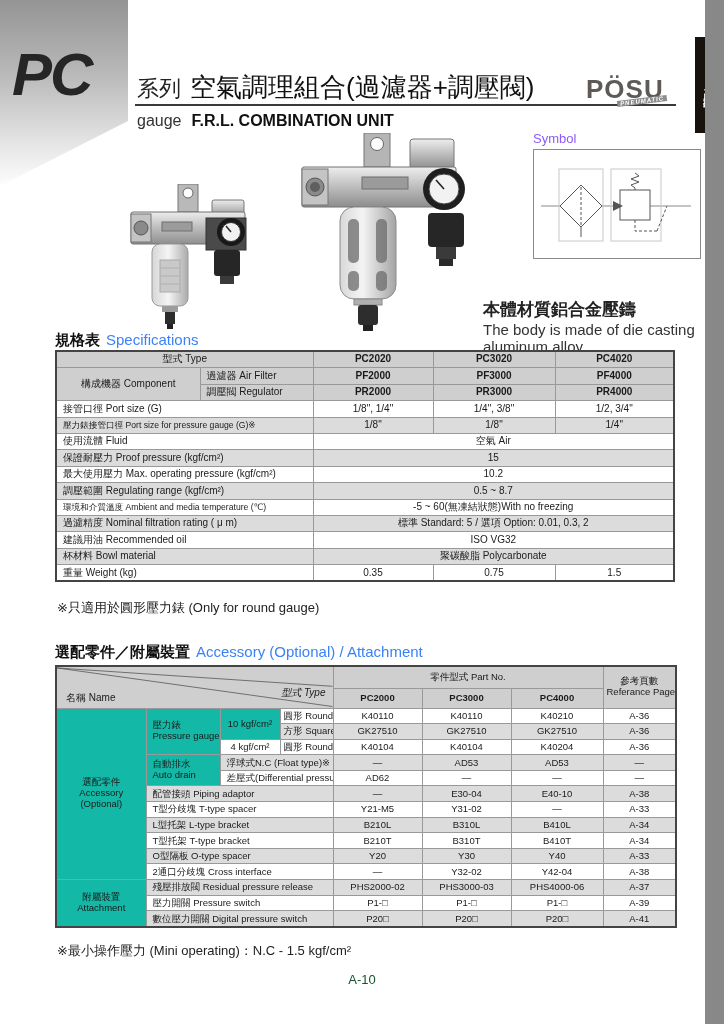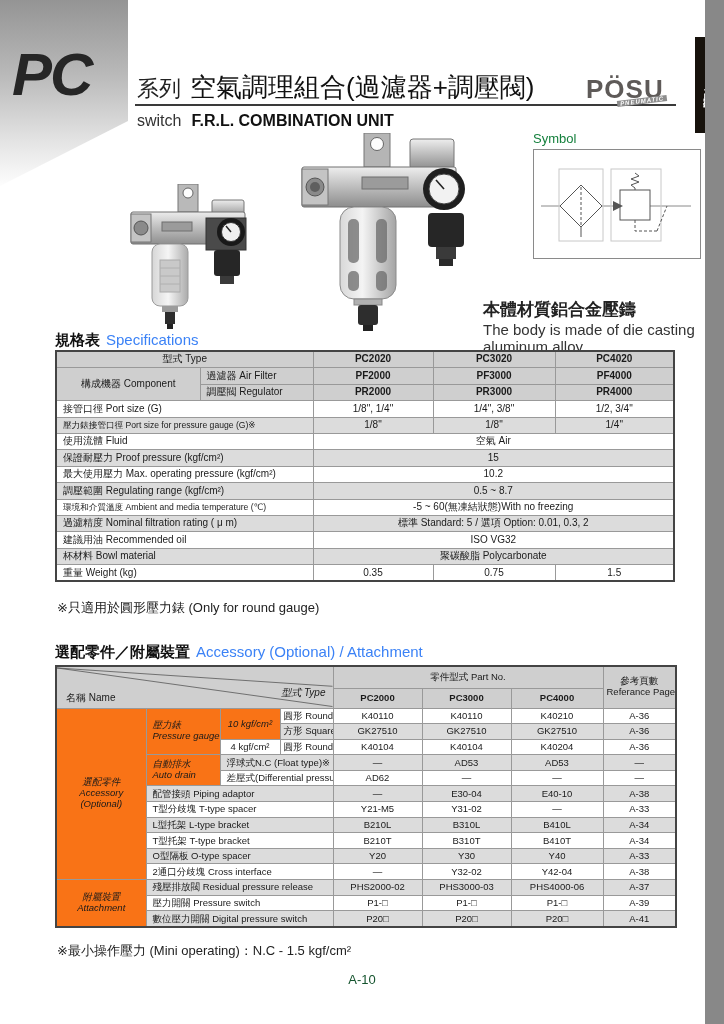--- a/index.html
+++ b/index.html
@@ -20,42 +20,42 @@
   .title-en .en1{font-size:16px;color:#333;}
   .title-en .en2{font-size:16px;font-weight:bold;color:#111;margin-left:10px;}
   .logo{left:586px;top:74px;font-size:26px;font-weight:bold;color:#5e5a58;letter-spacing:1px;}
   .logo-sub{position:absolute;right:-4px;bottom:1px;font-size:6px;font-style:italic;color:#fff;
     background:#8d8d8d;padding:0 3px;transform:rotate(-7deg);letter-spacing:1px;}
   .side-tab{left:695px;top:37px;width:29px;height:96px;background:#17120c;color:#fff;
     writing-mode:vertical-rl;text-orientation:upright;font-size:13px;font-weight:bold;
     letter-spacing:3px;display:flex;align-items:center;justify-content:center;}
 
   
-  .symbol-label{left:533px;top:131px;font-size:13px;color:#15803d;}
+  .symbol-label{left:533px;top:131px;font-size:13px;color:#8b5cf6;}
   .body-note-zh{left:483px;top:298px;font-size:17px;font-weight:bold;color:#222;}
   .body-note-en{left:483px;top:321px;font-size:15px;color:#333;}
 
   
   .sec-head{font-size:15px;white-space:nowrap;}
   .sec-head .hz{font-weight:bold;color:#111;}
   .sec-head .he{color:#3b82f6;margin-left:6px;}
   .footnote{font-size:13px;color:#222;}
   .page-num{left:0;top:972px;width:724px;text-align:center;font-size:13px;color:#14532d;}
 
   
   table{border-collapse:collapse;table-layout:fixed;background:#fff;}
   td{border:1px solid #999;padding:0 3px;overflow:hidden;white-space:nowrap;
      font-size:10px;line-height:1.05;vertical-align:middle;}
   .spec-table{width:618px;border:2px solid #444;}
   .spec-table td{height:15.4px;}
   .acc-table{width:620px;border:2px solid #444;}
   .acc-table td{height:14.6px;font-size:9.5px;}
   .hdr td{background:#cfcfcf;}
   .shade td{background:#dcdcdc;}
-  td.wcell{background:#f97316;font-style:italic;}
+  td.wcell{background:#14b8a6;}
   .c{text-align:center;}
   .l{text-align:left;padding-left:6px;}
   .b{font-weight:bold;}
   .s{font-size:8.6px;}
   .xs{font-size:8px;}
   .two-line span{display:block;text-align:center;line-height:1.15;}
   
   .diag{position:relative;padding:0;}
   .diag svg{position:absolute;left:0;top:0;width:100%;height:100%;}
   .diag .nm{position:absolute;left:9px;bottom:4px;font-size:10px;}
@@ -66,21 +66,21 @@
 
 <div class="page">
 
   <div class="abs pc-block"></div>
   <div class="abs pc-text">PC</div>
   <div class="abs title-zh">
     <span class="zh1">系列</span><span class="zh2">空氣調理組合(過濾器+調壓閥)</span>
   </div>
   <div class="abs title-rule"></div>
   <div class="abs title-en">
-    <span class="en1">switch</span><span class="en2">F.R.L. COMBINATION UNIT</span>
+    <span class="en1">gauge</span><span class="en2">F.R.L. COMBINATION UNIT</span>
   </div>
   <div class="abs logo">
     <span>PÖSU</span>
     <span class="logo-sub">PNEUMATIC</span>
   </div>
   <div class="abs side-tab">三點組合</div>
 
   <svg class="abs" style="left:128px;top:184px;" width="135" height="150" viewBox="0 0 135 150">
     <defs>
       <linearGradient id="gm2" x1="0" y1="0" x2="0" y2="1">

